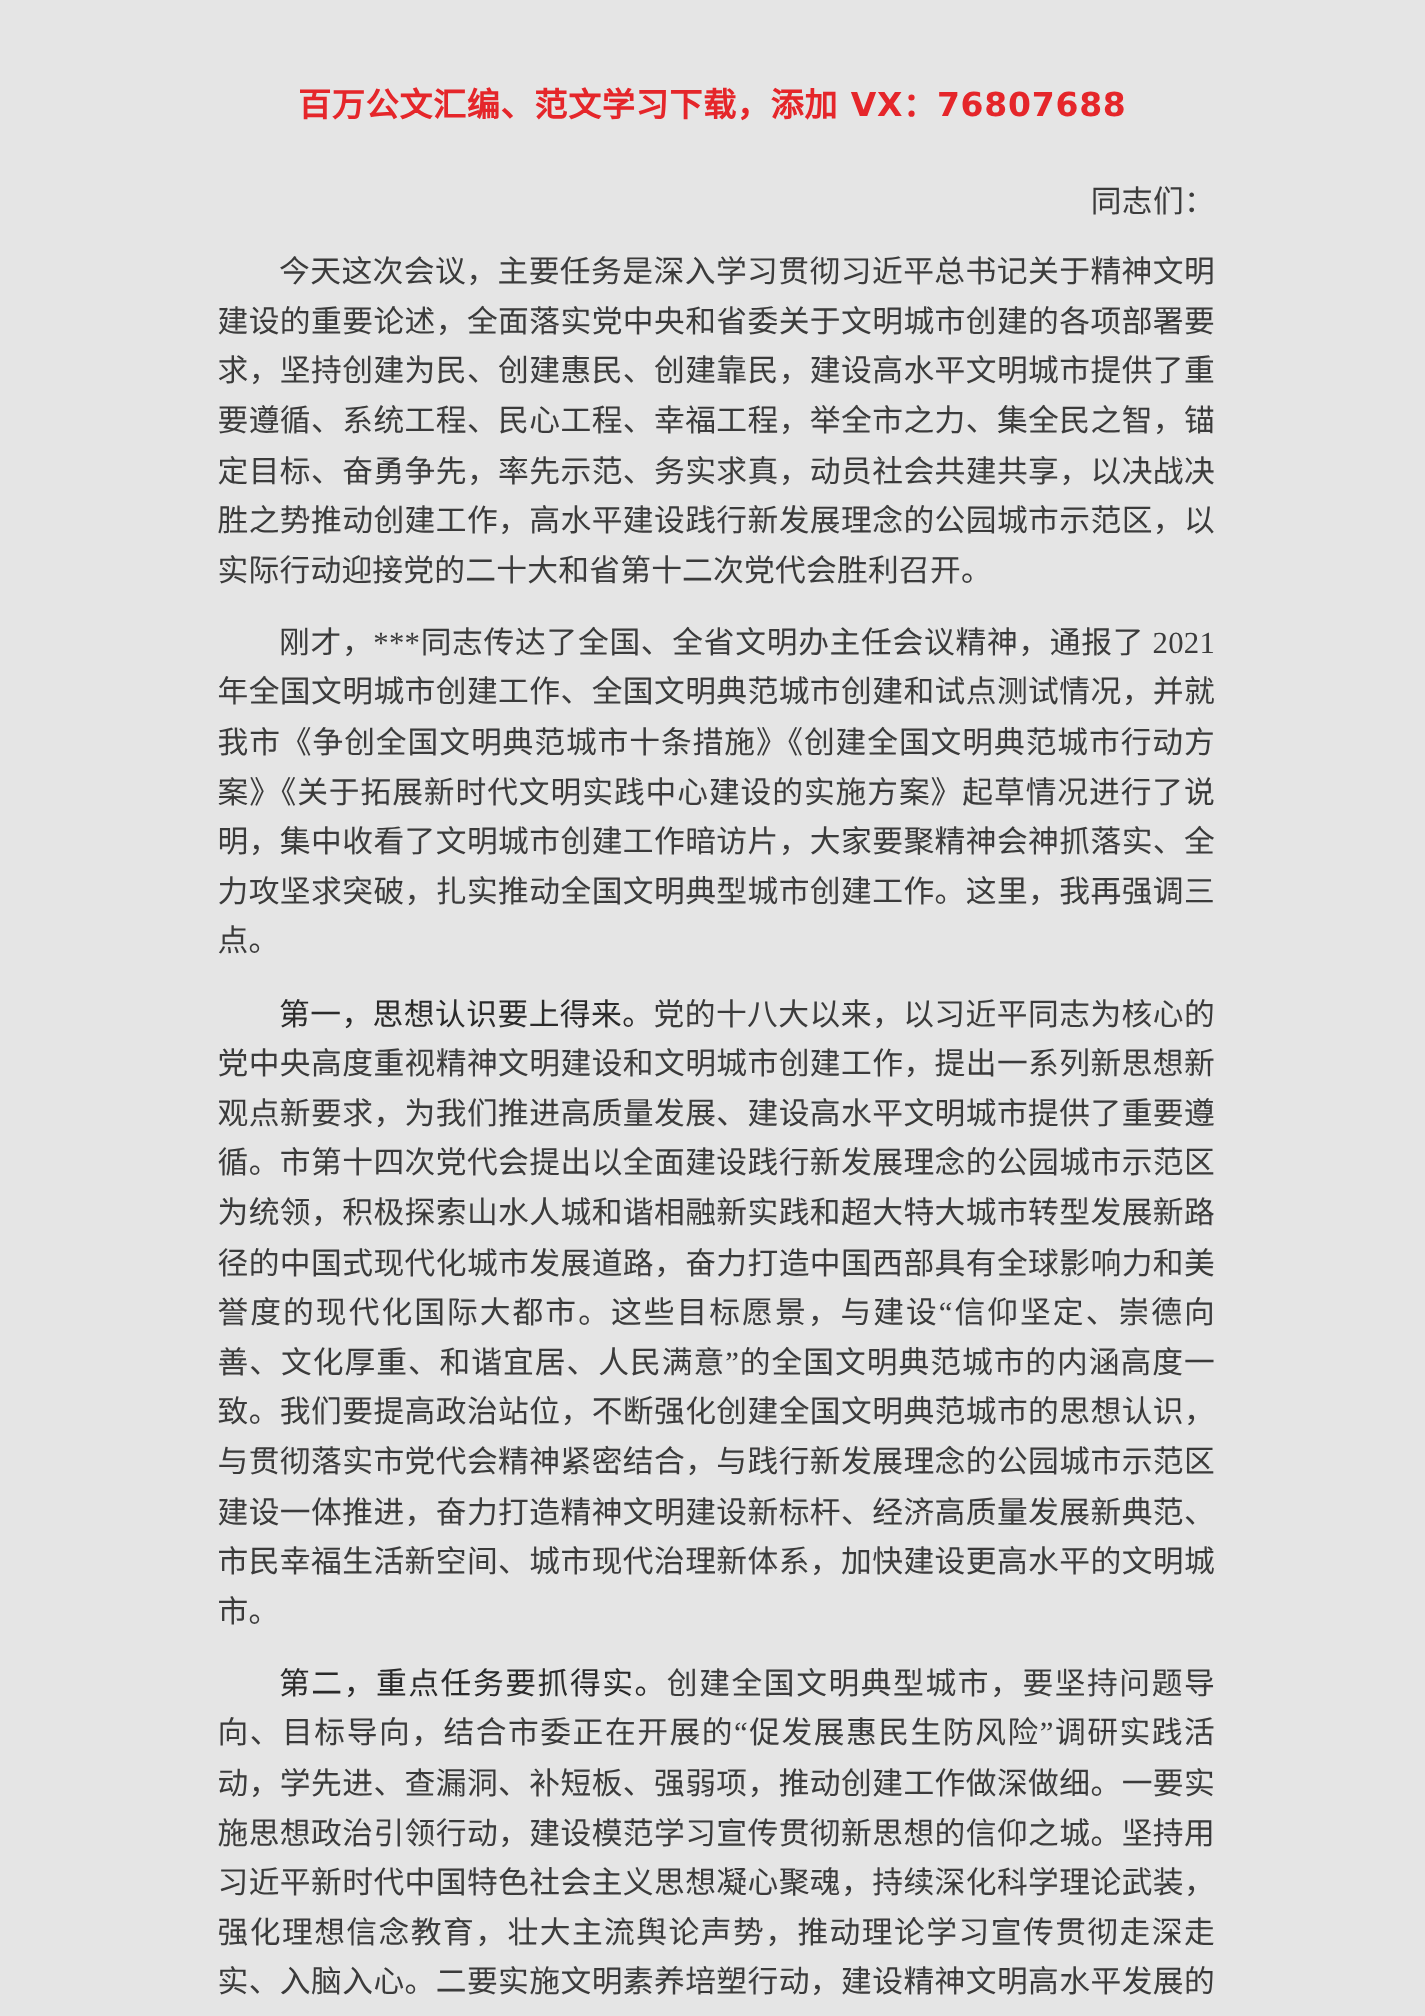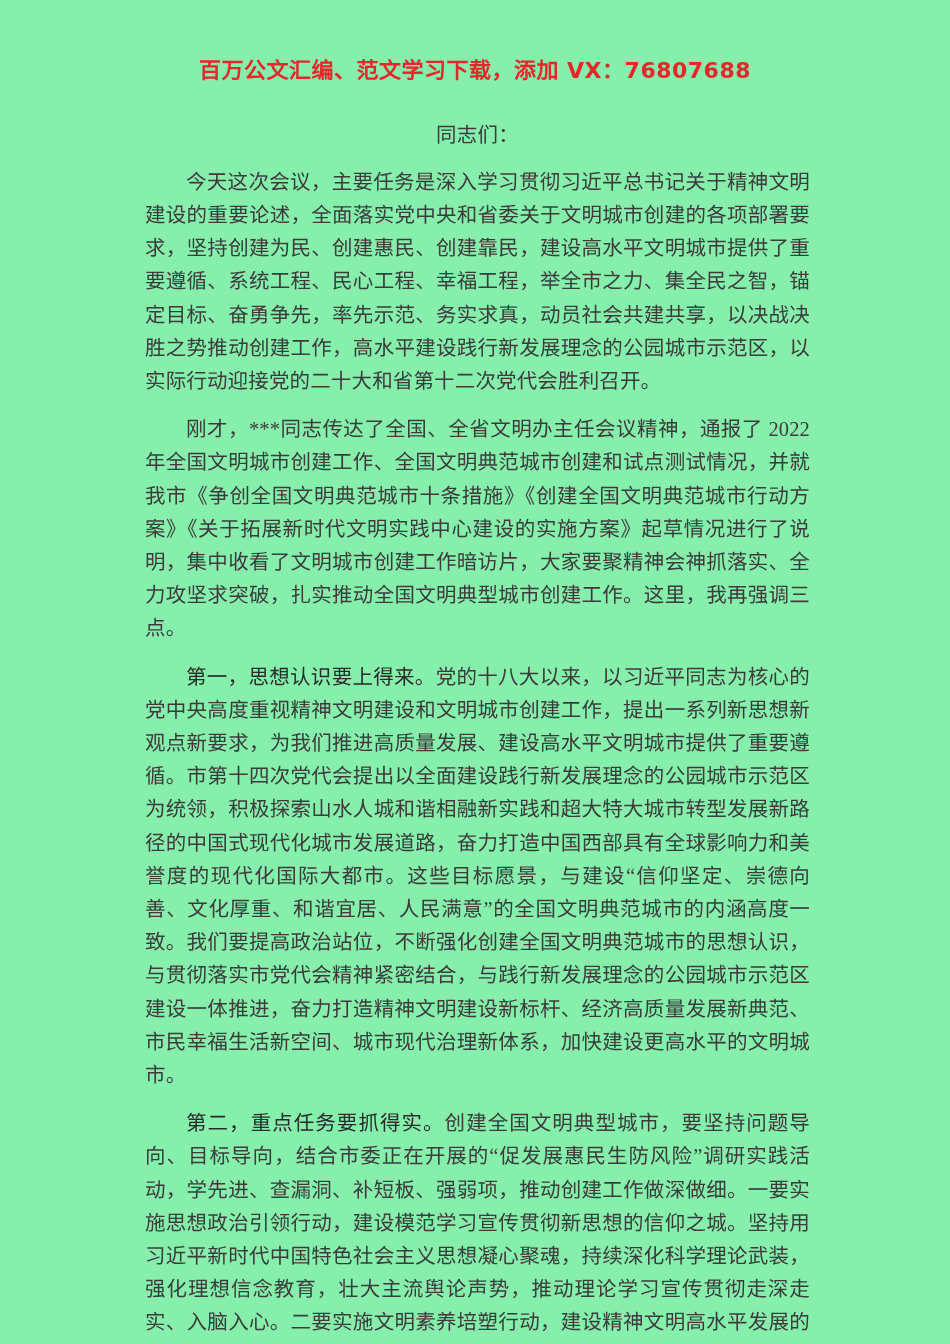--- a/index.html
+++ b/index.html
@@ -15,21 +15,21 @@
     color: #3b3b3b;
     -webkit-font-smoothing: antialiased;
     overflow: hidden;
   }
 
   .page {
     position: relative;
     width: 950px;
     height: 1344px;
     box-sizing: border-box;
-    background: #86efac;
+    background: #e5e5e5;
   }
 
   
   .promo-banner {
     position: absolute;
     top: 60px;
     left: 0;
     width: 950px;
     text-align: center;
     line-height: 1;
@@ -49,21 +49,21 @@
     position: absolute;
     top: 120px;
     left: 145px;
     width: 665px;
   }
 
   .salutation {
     font-size: 20.5px;
     line-height: 1.55;
     margin: 0 0 14px 0;
-    text-align: center;
+    text-align: right;
     letter-spacing: 0.2px;
   }
 
   .para {
     font-size: 20.5px;
     line-height: 1.62;
     margin: 0 0 15px 0;
     text-align: justify;
     text-justify: inter-ideograph;
     text-indent: 2em;
@@ -92,21 +92,21 @@
 
   <div class="doc-body">
 
     <p class="salutation">同志们：</p>
 
     <p class="para">
       <b class="lead"></b><span>今天这次会议，主要任务是深入学习贯彻习近平总书记关于精神文明建设的重要论述，全面落实党中央和省委关于文明城市创建的各项部署要求，坚持创建为民、创建惠民、创建靠民，建设高水平文明城市提供了重要遵循、系统工程、民心工程、幸福工程，举全市之力、集全民之智，锚定目标、奋勇争先，率先示范、务实求真，动员社会共建共享，以决战决胜之势推动创建工作，高水平建设践行新发展理念的公园城市示范区，以实际行动迎接党的二十大和省第十二次党代会胜利召开。</span>
     </p>
 
     <p class="para">
-      <b class="lead"></b><span>刚才，***同志传达了全国、全省文明办主任会议精神，通报了 2022 年全国文明城市创建工作、全国文明典范城市创建和试点测试情况，并就我市《争创全国文明典范城市十条措施》《创建全国文明典范城市行动方案》《关于拓展新时代文明实践中心建设的实施方案》起草情况进行了说明，集中收看了文明城市创建工作暗访片，大家要聚精神会神抓落实、全力攻坚求突破，扎实推动全国文明典型城市创建工作。这里，我再强调三点。</span>
+      <b class="lead"></b><span>刚才，***同志传达了全国、全省文明办主任会议精神，通报了 2021 年全国文明城市创建工作、全国文明典范城市创建和试点测试情况，并就我市《争创全国文明典范城市十条措施》《创建全国文明典范城市行动方案》《关于拓展新时代文明实践中心建设的实施方案》起草情况进行了说明，集中收看了文明城市创建工作暗访片，大家要聚精神会神抓落实、全力攻坚求突破，扎实推动全国文明典型城市创建工作。这里，我再强调三点。</span>
     </p>
 
     <p class="para">
       <b class="lead">第一，思想认识要上得来。</b><span>党的十八大以来，以习近平同志为核心的党中央高度重视精神文明建设和文明城市创建工作，提出一系列新思想新观点新要求，为我们推进高质量发展、建设高水平文明城市提供了重要遵循。市第十四次党代会提出以全面建设践行新发展理念的公园城市示范区为统领，积极探索山水人城和谐相融新实践和超大特大城市转型发展新路径的中国式现代化城市发展道路，奋力打造中国西部具有全球影响力和美誉度的现代化国际大都市。这些目标愿景，与建设“信仰坚定、崇德向善、文化厚重、和谐宜居、人民满意”的全国文明典范城市的内涵高度一致。我们要提高政治站位，不断强化创建全国文明典范城市的思想认识，与贯彻落实市党代会精神紧密结合，与践行新发展理念的公园城市示范区建设一体推进，奋力打造精神文明建设新标杆、经济高质量发展新典范、市民幸福生活新空间、城市现代治理新体系，加快建设更高水平的文明城市。</span>
     </p>
 
     <p class="para">
       <b class="lead">第二，重点任务要抓得实。</b><span>创建全国文明典型城市，要坚持问题导向、目标导向，结合市委正在开展的“促发展惠民生防风险”调研实践活动，学先进、查漏洞、补短板、强弱项，推动创建工作做深做细。一要实施思想政治引领行动，建设模范学习宣传贯彻新思想的信仰之城。坚持用习近平新时代中国特色社会主义思想凝心聚魂，持续深化科学理论武装，强化理想信念教育，壮大主流舆论声势，推动理论学习宣传贯彻走深走实、入脑入心。二要实施文明素养培塑行动，建设精神文明高水平发展的首善之城。坚持把“创城”与“育人”结合起来，充分发挥先进榜样引领示范作用，扎实开展文明实践养成活动，积极引导广大市民树文明新风、做文明市民。三要实施幸福**提质行动，建设群众生活品质不断提升的幸福之城。扎实开展为民惠企服务活动，持续促进公共服务优质均衡，大力构建全龄友好社会，不断巩固拓展城市宜居宜业优势。四要实施城市治理提升行动，建设治理效能明显提升的善治之城。强化智慧治理，深化依法治理，坚持共建共治，打造人人有责、人人尽责、人人参与、人人共享的城市治理共同体，不断提升城市治理精细化、科学化、人性化水平。五要实施天府文化浸润行动，建设具有人文特色和文化内涵的魅力之城。加快推进“三城三都”建设，传承城市文化根脉，擦亮天府文化品牌，提质公共文化服</span>
     </p>
 

